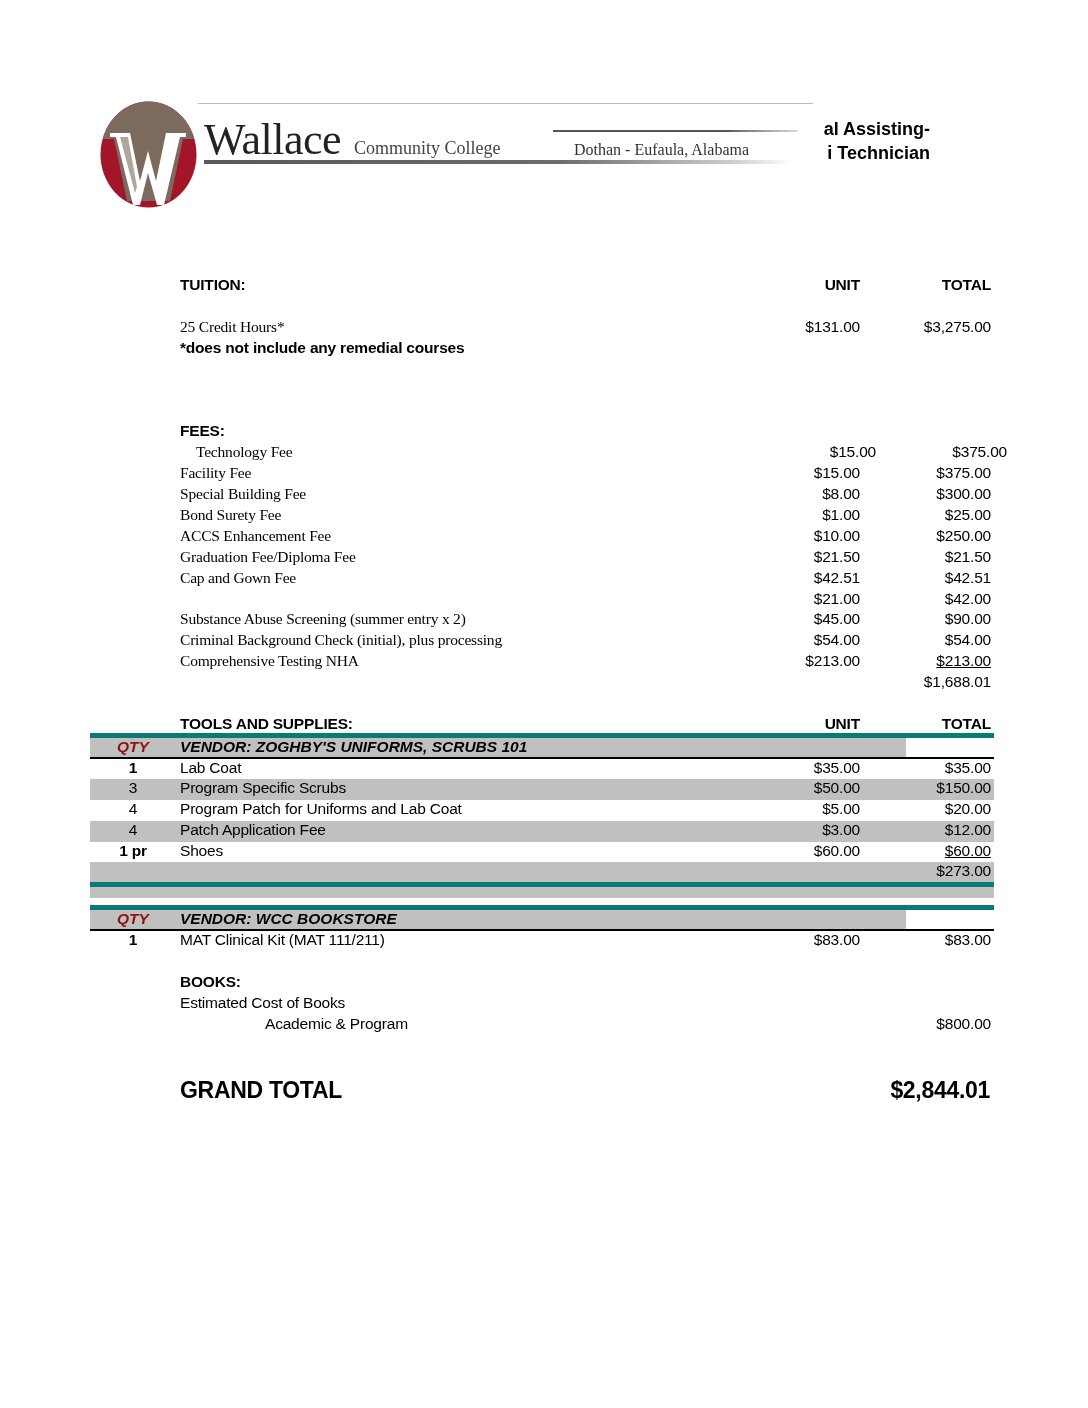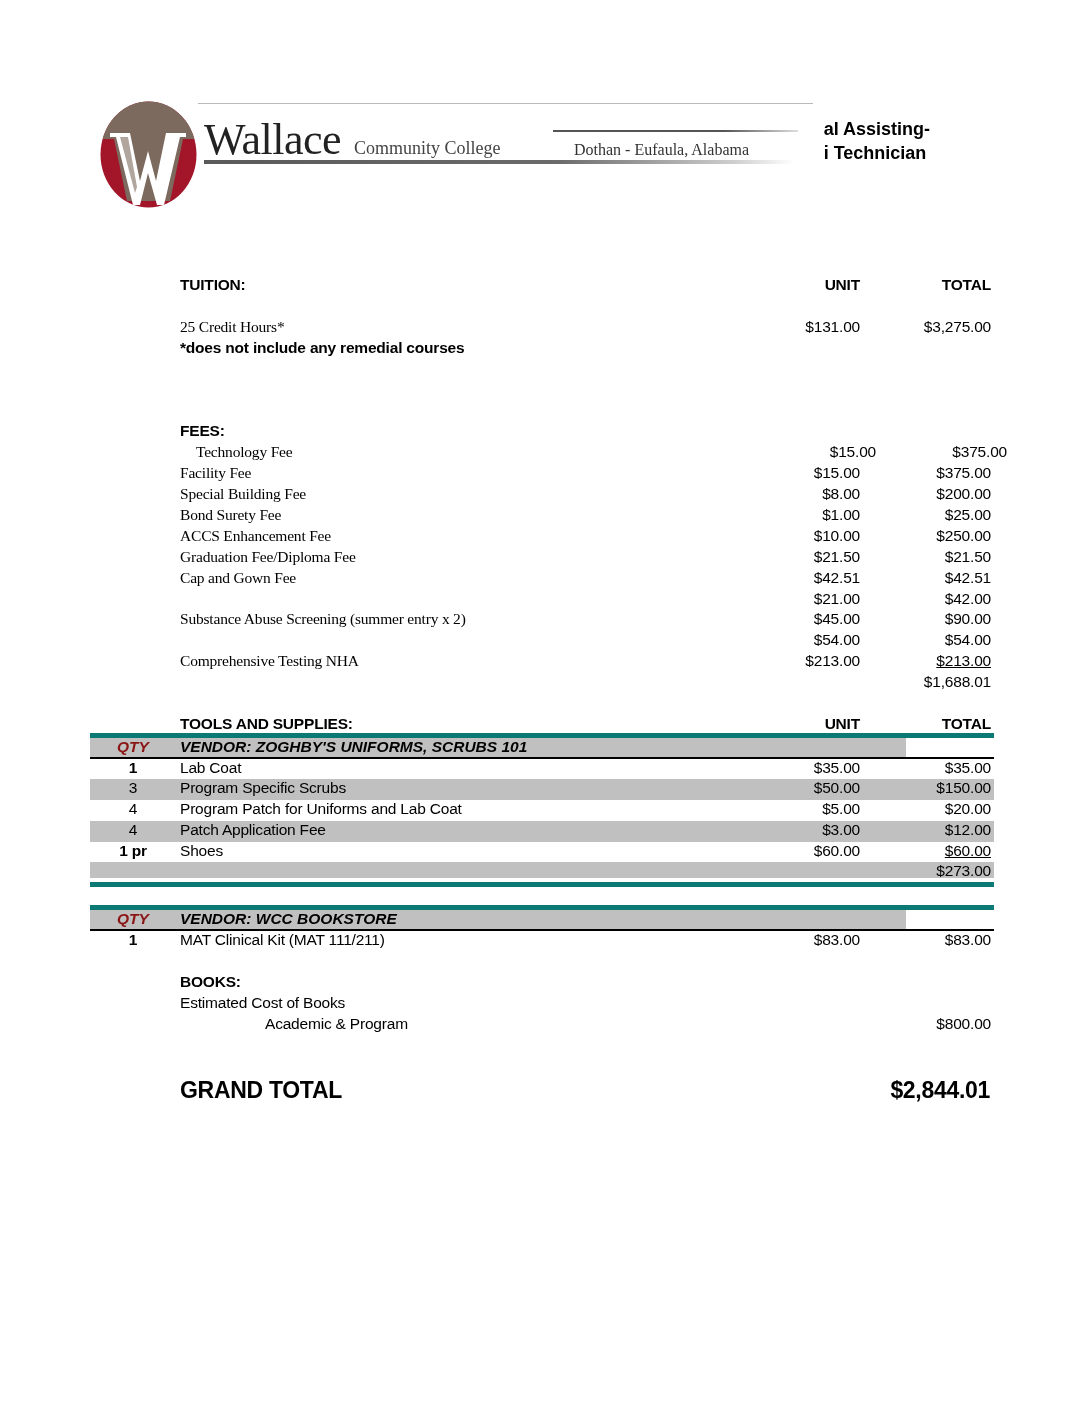--- a/index.html
+++ b/index.html
@@ -12,21 +12,21 @@
   .hdr-topline { left:198px; top:103px; width:615px; height:1px; background:#b9b9b9; }
   .brand { left:204px; top:114px; white-space:nowrap; font-family:"Liberation Serif", serif; color:#222; }
   .brand .w { font-size:44px; letter-spacing:-0.5px; }
   .brand .cc { font-size:18px; color:#444; margin-left:13px; }
   .hdr-underline { left:204px; top:160px; width:590px; height:4px;
      background:linear-gradient(to right,#5a5a5a 0%,#6b6b6b 60%,#cfcfcf 90%,#fff 100%); }
   .loc-line { left:553px; top:130px; width:245px; height:2px;
      background:linear-gradient(to right,#555 0%,#555 70%,#ddd 100%); }
   .loc { left:574px; top:141px; font-family:"Liberation Serif", serif; font-size:16px; color:#333; white-space:nowrap; }
   .prog-clip { left:805px; top:118px; width:125px; height:75px; overflow:hidden; }
-  .prog-clip .inner { position:absolute; right:0; top:0; text-align:left; }
+  .prog-clip .inner { position:absolute; right:0; top:0; text-align:right; }
 
   
   .t { font-size:15.5px; white-space:nowrap; letter-spacing:-0.2px; }
   .b { font-weight:bold; }
   .num { text-align:right; white-space:nowrap; font-size:15.5px; letter-spacing:-0.2px; }
   .u { text-decoration:underline; }
 
   .row { position:absolute; left:180px; width:811px; height:21px; }
   .row .lbl { position:absolute; left:0; top:0;font-family:Liberation Serif, serif; }
   .row .unit { position:absolute; left:580px; width:100px; top:0; }
@@ -102,21 +102,21 @@
   <span class="tot num">$375.00</span>
 </div>
 <div class="row" style="top:464px;">
   <span class="lbl t">Facility Fee</span>
   <span class="unit num">$15.00</span>
   <span class="tot num">$375.00</span>
 </div>
 <div class="row" style="top:485px;">
   <span class="lbl t">Special Building Fee</span>
   <span class="unit num">$8.00</span>
-  <span class="tot num">$200.00</span>
+  <span class="tot num">$300.00</span>
 </div>
 <div class="row" style="top:506px;">
   <span class="lbl t">Bond Surety Fee</span>
   <span class="unit num">$1.00</span>
   <span class="tot num">$25.00</span>
 </div>
 <div class="row" style="top:527px;">
   <span class="lbl t">ACCS Enhancement Fee</span>
   <span class="unit num">$10.00</span>
   <span class="tot num">$250.00</span>
@@ -134,20 +134,21 @@
 <div class="row" style="top:590px;">
   <span class="unit num">$21.00</span>
   <span class="tot num">$42.00</span>
 </div>
 <div class="row" style="top:610px;">
   <span class="lbl t">Substance Abuse Screening (summer entry x 2)</span>
   <span class="unit num">$45.00</span>
   <span class="tot num">$90.00</span>
 </div>
 <div class="row" style="top:631px;">
+  <span class="lbl t">Criminal Background Check (initial), plus processing</span>
   <span class="unit num">$54.00</span>
   <span class="tot num">$54.00</span>
 </div>
 <div class="row" style="top:652px;">
   <span class="lbl t">Comprehensive Testing NHA</span>
   <span class="unit num">$213.00</span>
   <span class="tot num u">$213.00</span>
 </div>
 <div class="abs num" style="left:880px;width:111px;top:673px;">$1,688.01</div>
 
@@ -185,21 +186,21 @@
   <span class="lbl t">Patch Application Fee</span>
   <span class="unit num">$3.00</span>
   <span class="tot num">$12.00</span>
 </div>
 <div class="vrow" style="top:842px;">
   <span class="qty t b">1 pr</span>
   <span class="lbl t">Shoes</span>
   <span class="unit num">$60.00</span>
   <span class="tot num u">$60.00</span>
 </div>
-<div class="vrow shade" style="top:862px;height:16px;">
+<div class="vrow shade" style="top:862px;height:36px;">
   <span class="tot num">$273.00</span>
 </div>
 <div class="teal" style="top:882px;height:5px;"></div>
 
 <div class="teal" style="top:905px;height:5px;"></div>
 <div class="gray" style="top:910px;height:19px;">
   <span class="abs vendor-qty" style="left:0;width:86px;text-align:center;top:0;">QTY</span>
   <span class="abs vendor-name" style="left:90px;top:0;">VENDOR:  WCC BOOKSTORE</span>
 </div>
 <div class="blackline" style="top:929px;"></div>

